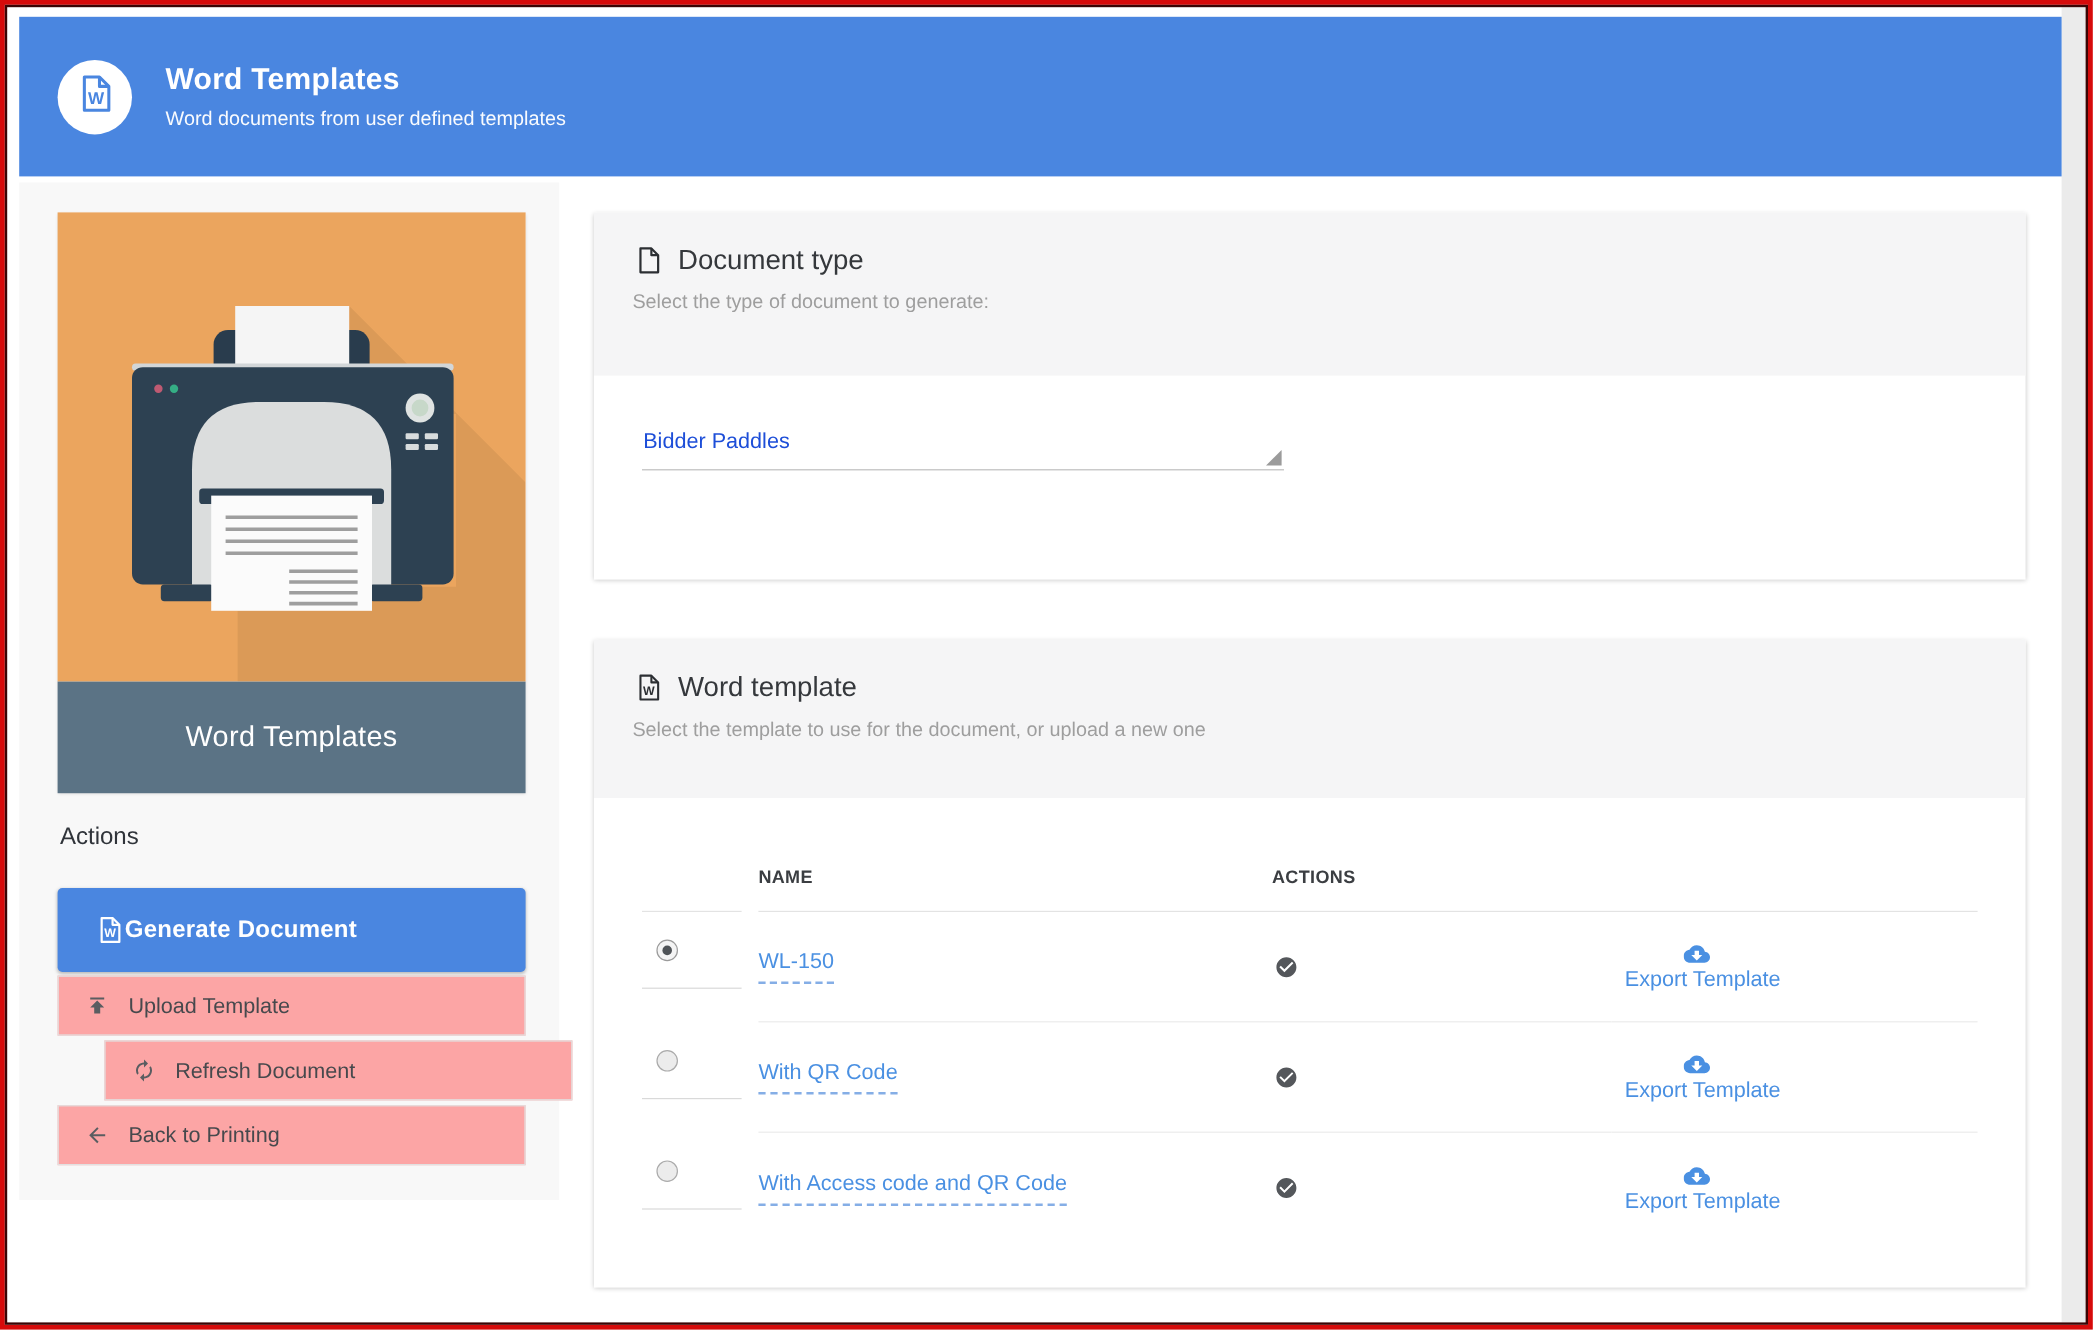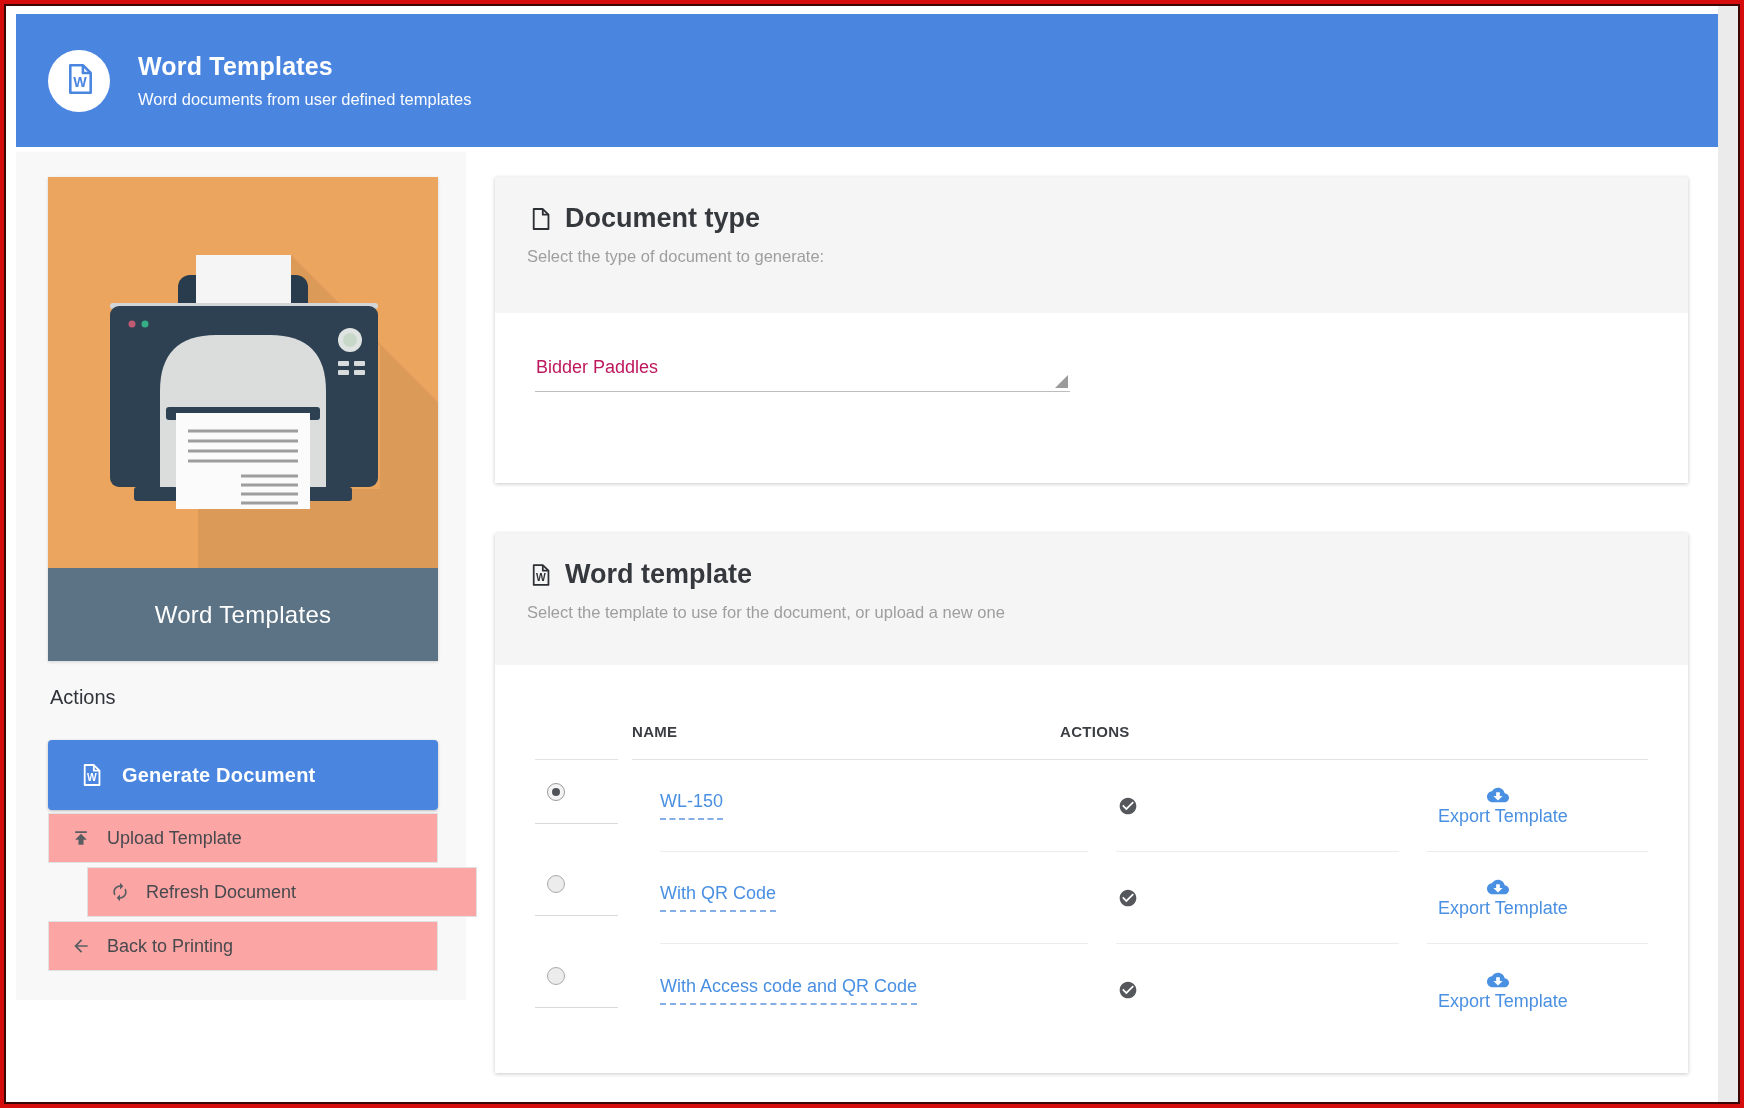--- a/index.html
+++ b/index.html
@@ -27,56 +27,56 @@
   .sidebar-bg{left:16px;top:152px;width:450px;height:848px;background:#f8f8f8;z-index:2;}
   .promo-card{left:48px;top:177px;width:390px;z-index:3;box-shadow:0 1px 3px rgba(0,0,0,.15);}
   .promo-illustration{width:390px;height:391px;background:#eba55e;overflow:hidden;line-height:0;}
   .promo-label{width:390px;height:93px;background:#5b7385;color:#ffffff;display:flex;align-items:center;justify-content:center;
                font-size:24px;letter-spacing:.3px;}
   .actions-heading{left:50px;top:686px;font-size:20px;color:#30343a;z-index:3;}
   .action-btn{left:48px;width:390px;box-sizing:border-box;display:flex;align-items:center;z-index:3;cursor:pointer;}
   .action-primary{top:740px;height:70px;background:#4a86e0;border-radius:4px;color:#ffffff;
                   box-shadow:0 1px 3px rgba(0,0,0,.25);}
   .action-primary .a-icon{margin-left:30px;width:26px;height:26px;color:#ffffff;}
-  .action-primary .a-label{margin-left:18px;font-size:20px;font-weight:600;letter-spacing:.2px;}
+  .action-primary .a-label{font-size:20px;font-weight:600;letter-spacing:.2px;}
   .action-row{height:50px;background:#fca5a5;border:1px solid #e1e1e1;color:#47494d;}
   .action-row .a-icon{margin-left:22px;width:20px;height:20px;color:#5a5d61;}
   .action-row .a-label{margin-left:16px;font-size:18px;}
   .a-icon svg{width:100%;height:100%;display:block;}
   .row-upload{top:813px;} .row-refresh{top:867px;margin-left:39px;} .row-back{top:921px;}
 
   
   .card{left:495px;width:1193px;background:#ffffff;box-shadow:0 1px 4px rgba(0,0,0,.22);z-index:2;}
   .card-doctype{top:177px;height:306px;}
   .card-template{top:533px;height:540px;}
   .card-head{background:#f5f5f6;padding:26px 0 0 32px;box-sizing:border-box;}
   .card-doctype .card-head{height:136px;}
   .card-template .card-head{height:132px;}
   .card-title-row{display:flex;align-items:center;color:#35383c;}
   .card-title-row .c-icon{width:26px;height:26px;color:#2c2f33;}
   .card-title-row .c-icon svg{width:100%;height:100%;display:block;}
-  .card-title{margin-left:12px;font-size:27px;font-weight:bold;}
+  .card-title{margin-left:12px;font-size:23px;}
   .card-subtitle{margin-top:13px;font-size:16.5px;color:#9e9e9e;}
 
   
   .select-field{left:40px;top:36px;width:535px;height:42px;position:absolute;border-bottom:1px solid #bdbdbd;cursor:pointer;}
-  .select-value{font-size:18px;color:#be185d;position:absolute;left:1px;top:8px;}
+  .select-value{font-size:18px;color:#1d4ed8;position:absolute;left:1px;top:8px;}
   .select-arrow{position:absolute;right:2px;bottom:3px;width:0;height:0;
                 border-bottom:13px solid #9b9b9b;border-left:13px solid transparent;}
 
   
   .tmpl-table{position:absolute;left:40px;right:40px;top:132px;}
   .trow{display:flex;align-items:stretch;}
   .thead{height:95px;align-items:flex-end;}
   .thead .hcell{font-size:15px;font-weight:bold;color:#3b3e42;letter-spacing:.3px;padding-bottom:19px;border-bottom:1px solid #e3e3e3;}
   .col-radio{width:83px;margin-right:14px;flex:0 0 auto;}
   .col-name{width:428px;flex:0 0 auto;}
   .col-public{width:283px;flex:0 0 auto;}
   .col-actions{flex:1 1 auto;}
-  .drow{height:92px;gap:28px;}
+  .drow{height:92px;}
   .dcell{display:flex;align-items:center;border-bottom:1px solid #ececec;}
   .drow-last .dcell{border-bottom:none;}
   .cell-radio{height:63px;align-self:flex-start;border-bottom:1px solid #d9d9d9 !important;}
   
   .radio{width:18px;height:18px;border-radius:50%;margin-left:12px;box-sizing:border-box;
          background:#ececec;border:1px solid #ababab;position:relative;cursor:pointer;}
   .radio.checked{background:#f4f4f4;border-color:#9b9b9b;}
   .radio.checked::after{content:"";position:absolute;left:4px;top:4px;width:8px;height:8px;border-radius:50%;background:#4f5357;}
   
   .name-link{font-size:18px;color:#4a90e2;text-decoration:none;border-bottom:2px dashed #85aee6;padding-bottom:6px;cursor:pointer;}

